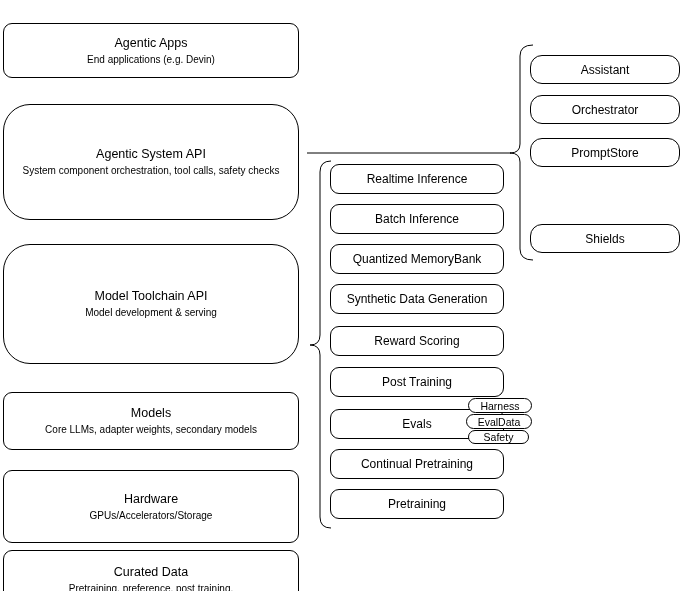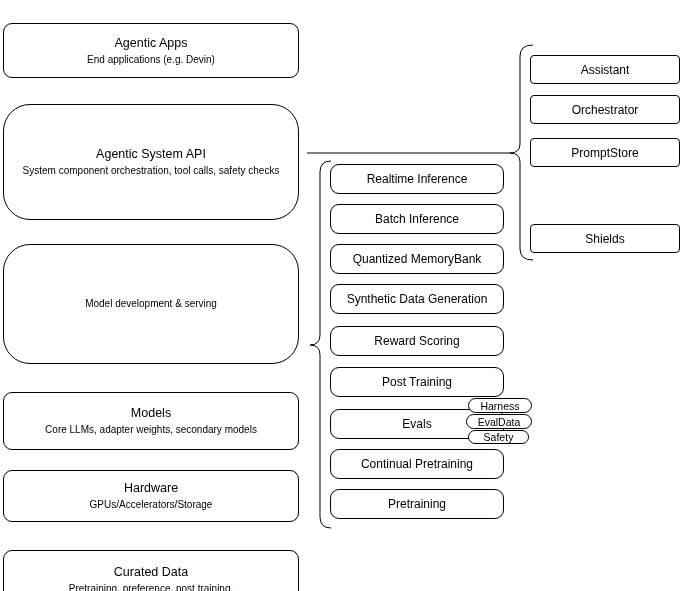--- a/index.html
+++ b/index.html
@@ -51,21 +51,21 @@
     left: 330px;
     width: 174px;
     height: 30px;
     border-radius: 9px;
     font-size: 12px;
   }
   .rbox {
     left: 530px;
     width: 150px;
     height: 29px;
-    border-radius: 4px;
+    border-radius: 12px;
     font-size: 12px;
   }
   .pill {
     position: absolute;
     border: 1px solid #000000;
     background: #ffffff;
     border-radius: 8px;
     display: flex;
     align-items: flex-end;
     justify-content: center;
@@ -87,29 +87,30 @@
     <div class="title">Agentic Apps</div>
     <div class="subtitle">End applications (e.g. Devin)</div>
   </div>
 
   <div class="box lbox big" style="top:84px;height:116px">
     <div class="title">Agentic System API</div>
     <div class="subtitle">System component orchestration, tool calls, safety checks</div>
   </div>
 
   <div class="box lbox big" style="top:224px;height:120px">
+    <div class="title">Model Toolchain API</div>
     <div class="subtitle">Model development &amp; serving</div>
   </div>
 
   <div class="box lbox" style="top:372px;height:58px">
     <div class="title">Models</div>
     <div class="subtitle">Core LLMs, adapter weights, secondary models</div>
   </div>
 
-  <div class="box lbox" style="top:450px;height:52px">
+  <div class="box lbox" style="top:450px;height:73px">
     <div class="title">Hardware</div>
     <div class="subtitle">GPUs/Accelerators/Storage</div>
   </div>
 
   <div class="box lbox" style="top:530px;height:59px">
     <div class="title">Curated Data</div>
     <div class="subtitle">Pretraining, preference, post training.</div>
   </div>
 
   <div class="box mbox" style="top:144px">

